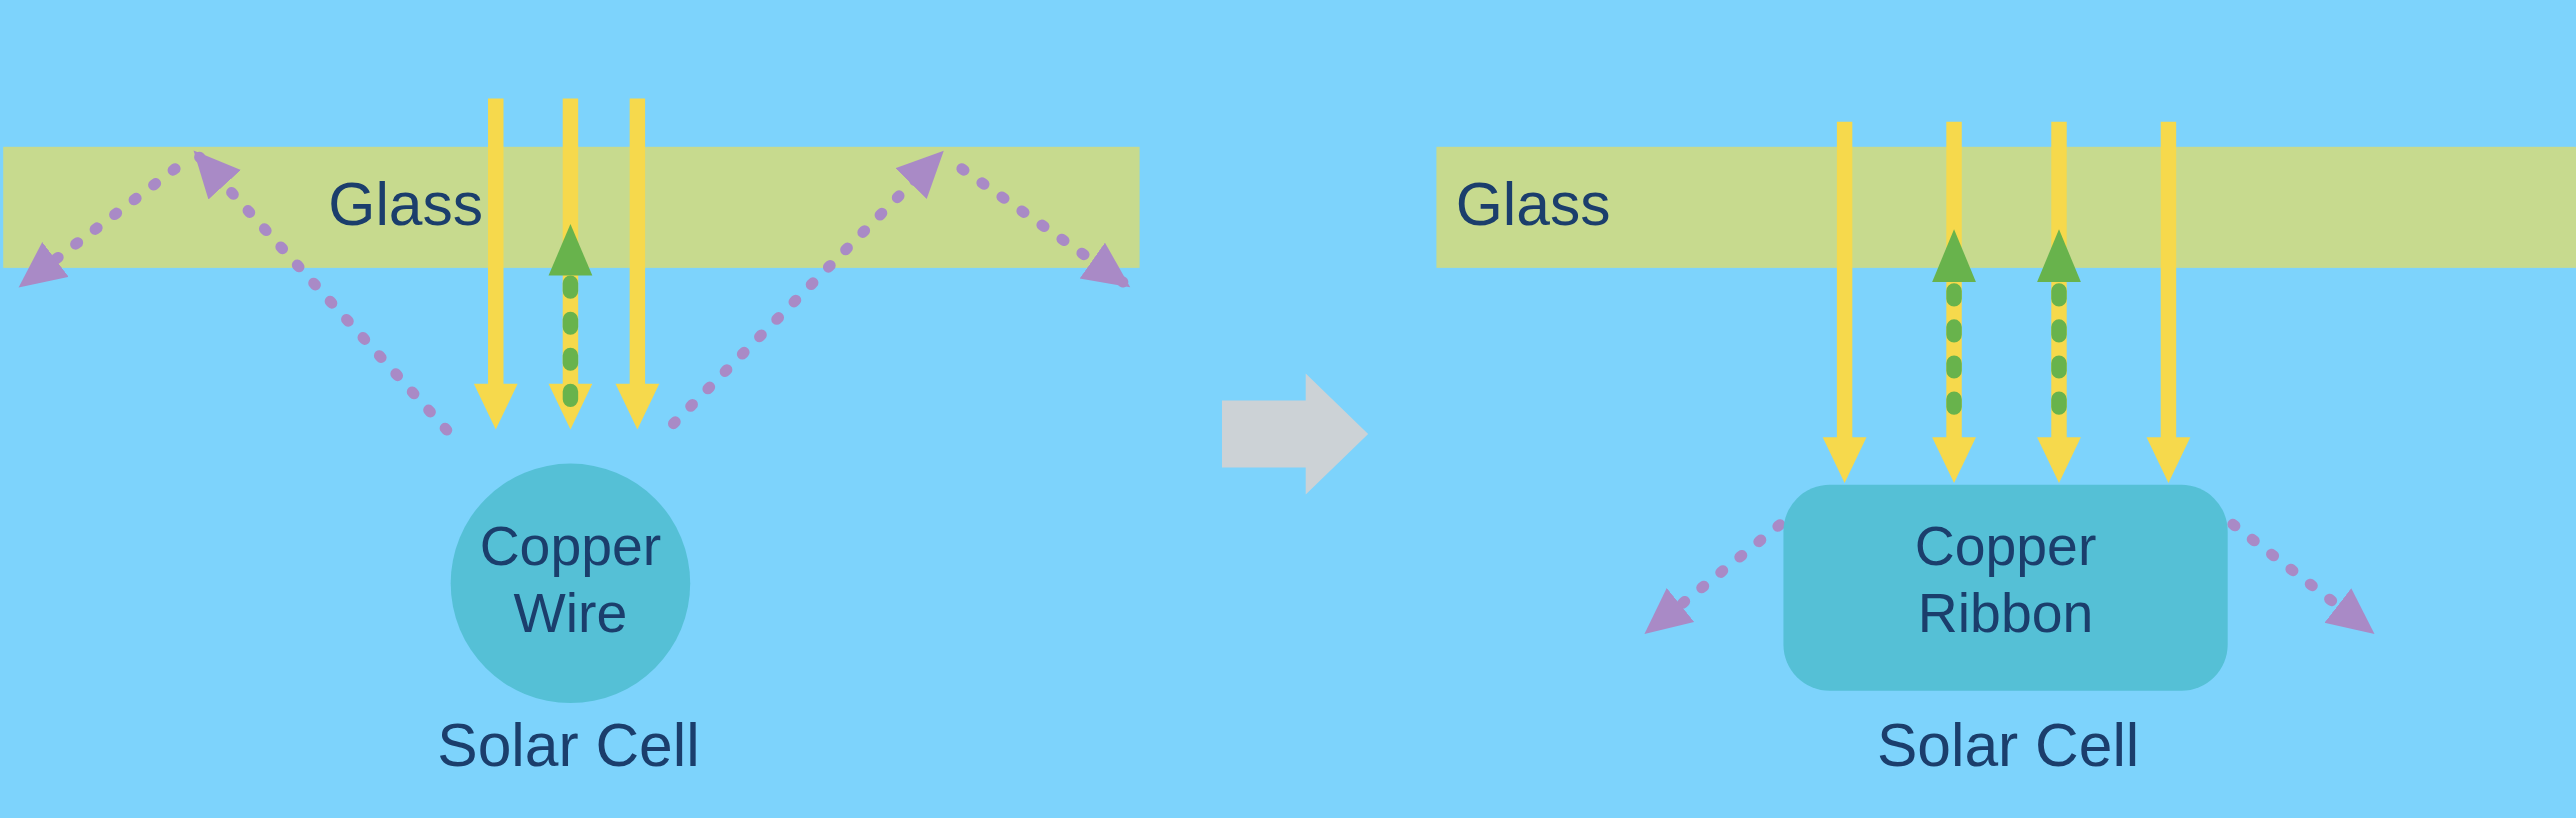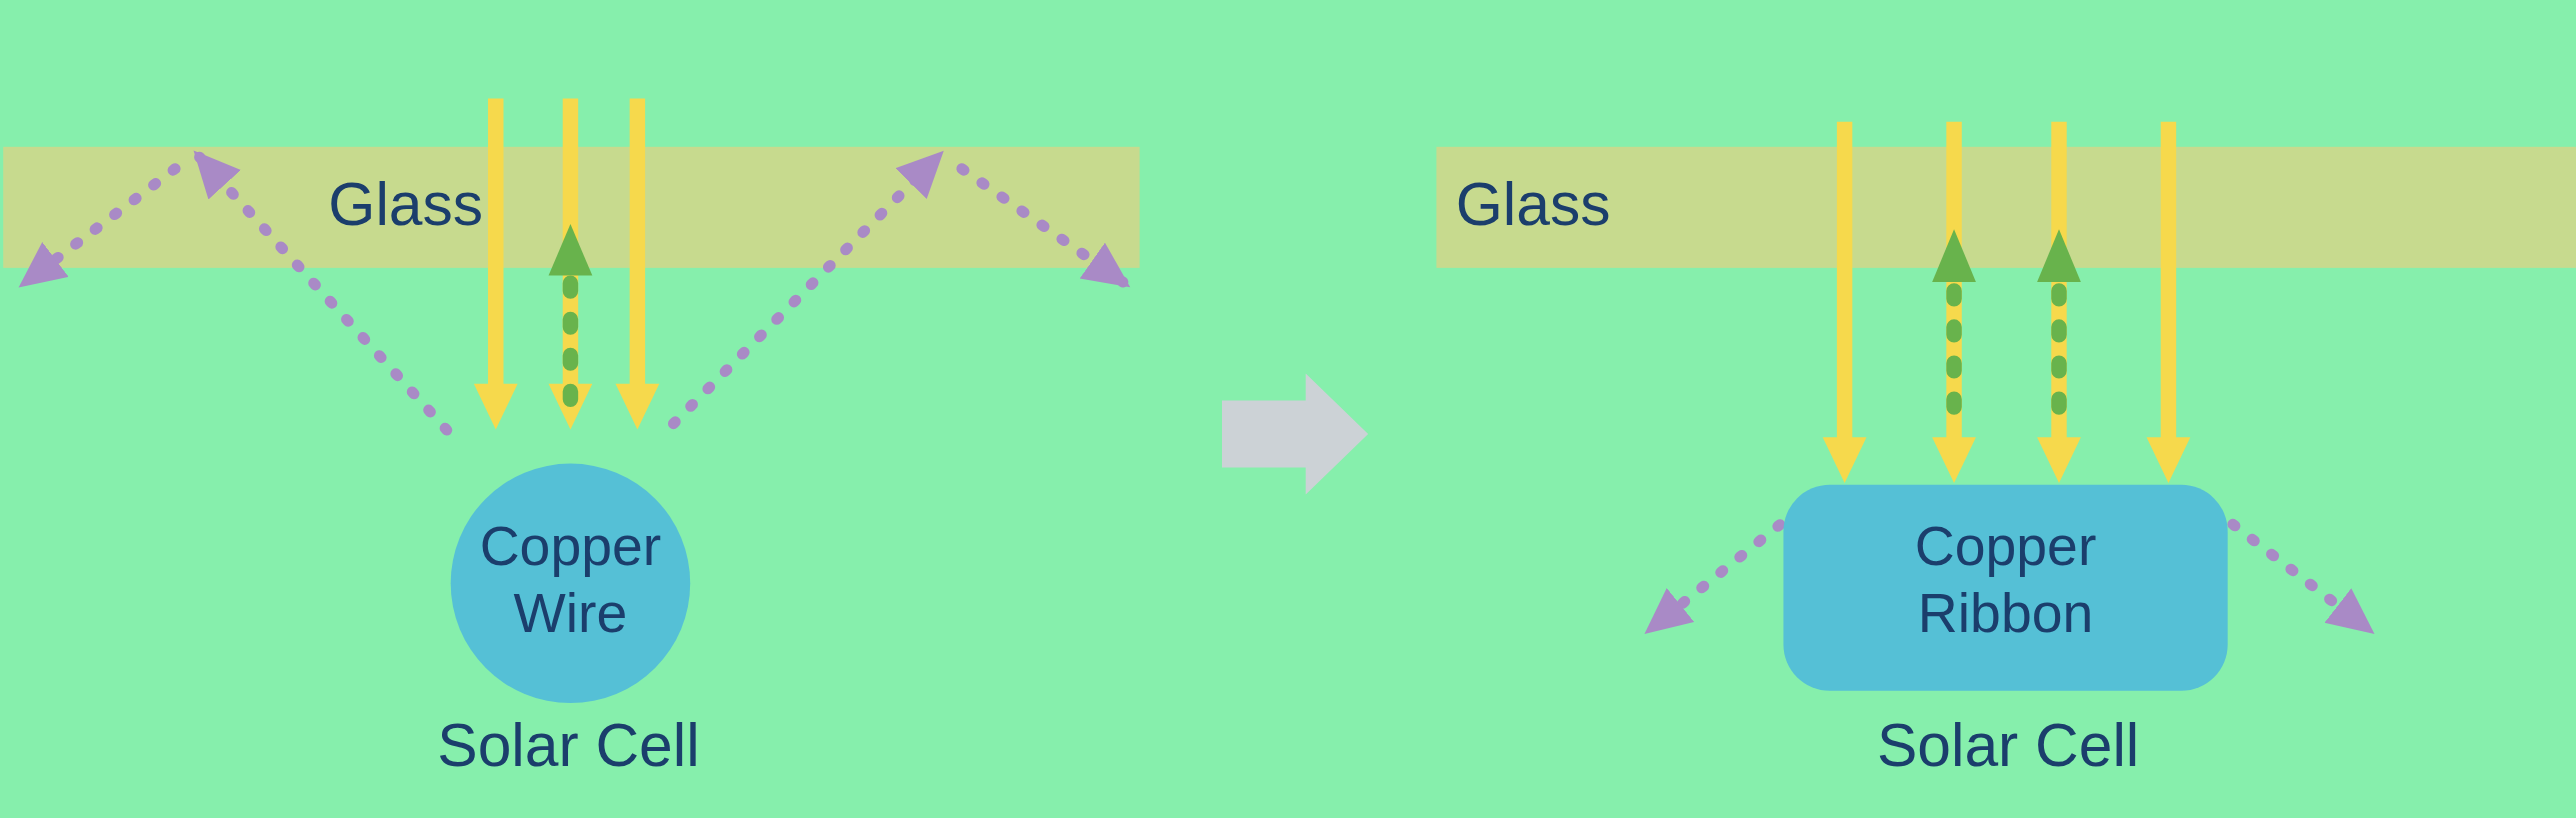--- a/index.html
+++ b/index.html
@@ -1,20 +1,20 @@
 <!DOCTYPE html>
 <html style="font-size:10.3px"><head>
 <meta charset="utf-8">
 <style>
   html, body { margin: 0; padding: 0; background: #ffffff; }
   .canvas {
     width: 2576px;
     height: 819px;
     position: relative;
-    background: #86efac;
+    background: #7dd3fc;
   }
   svg { display: block; width: 100%; height: 100%; }
   text {
     font-family: "Liberation Sans", sans-serif;
     font-weight: normal;
   }
   .label-lg { font-size: 94px; }
   .label-md { font-size: 86px; }
   .caption  { font-size: 94px; }
 </style>

